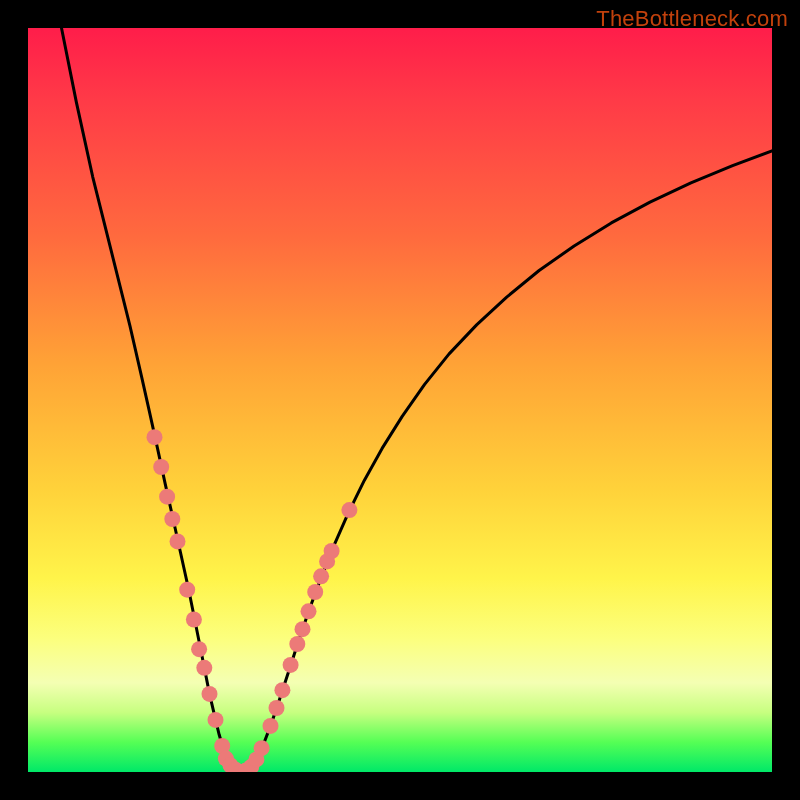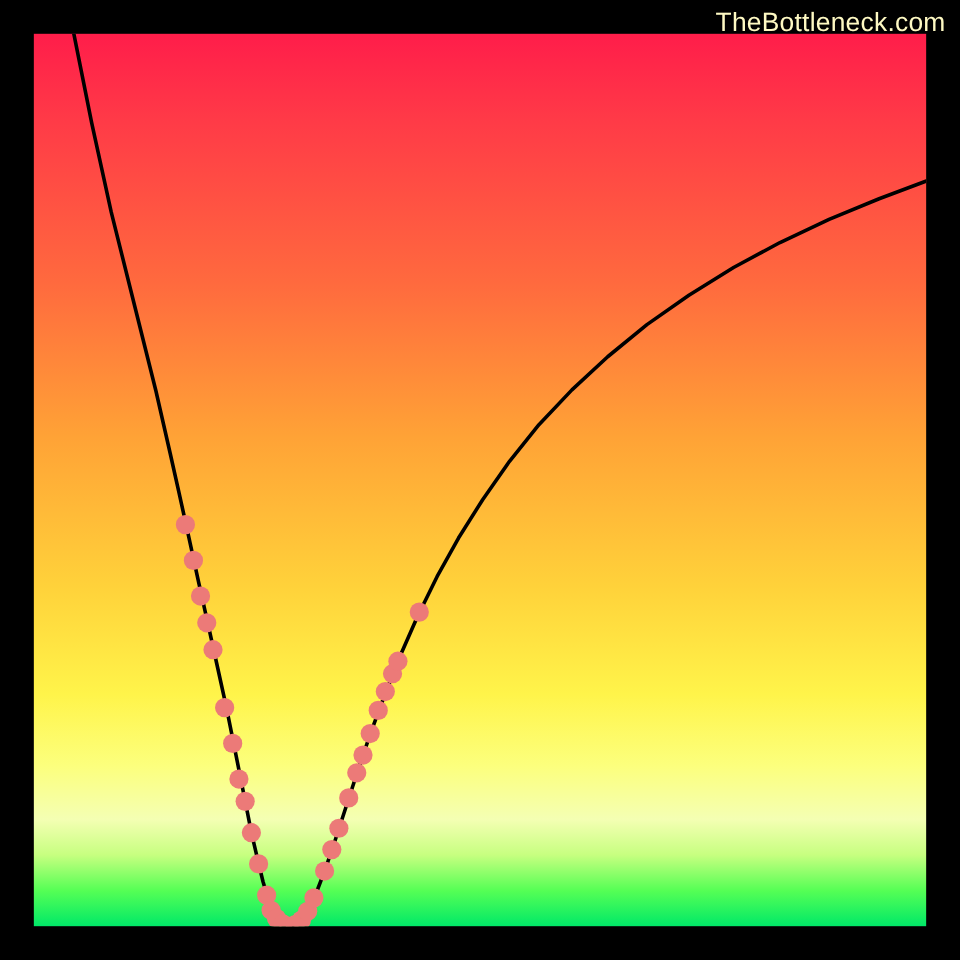--- a/index.html
+++ b/index.html
@@ -40,21 +40,21 @@
       #f4ffb3 88%,
       #c7ff80 92%,
       #55ff55 96%,
       #00e868 100%
     );
   }
   .watermark {
     position: absolute;
     top: 6px;
     right: 12px;
-    color: #fef9c3;
+    color: #c2410c;
     font-size: 22px;
     font-weight: 500;
     letter-spacing: 0.2px;
     user-select: none;
   }
   svg.curves {
     position: absolute;
     inset: 0;
   }
 </style>

